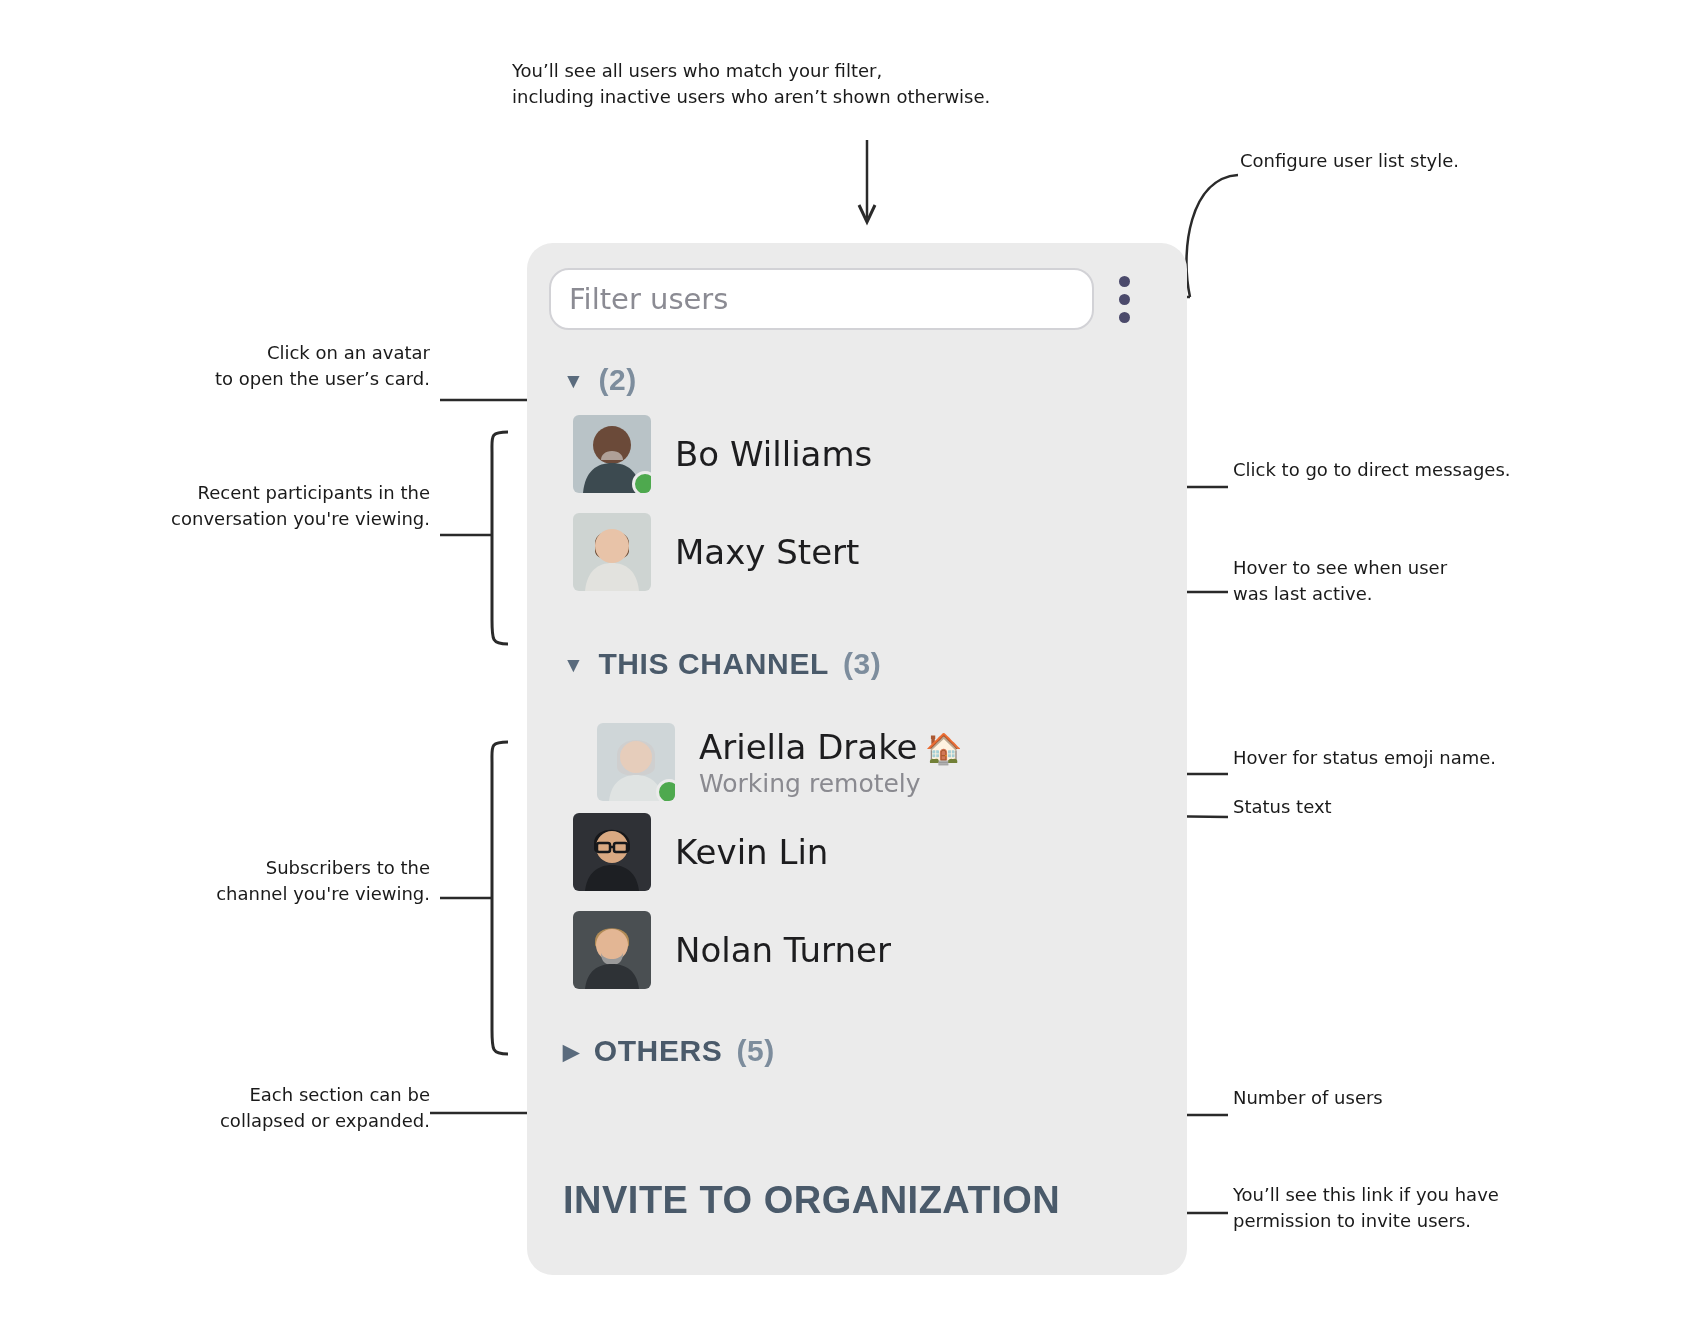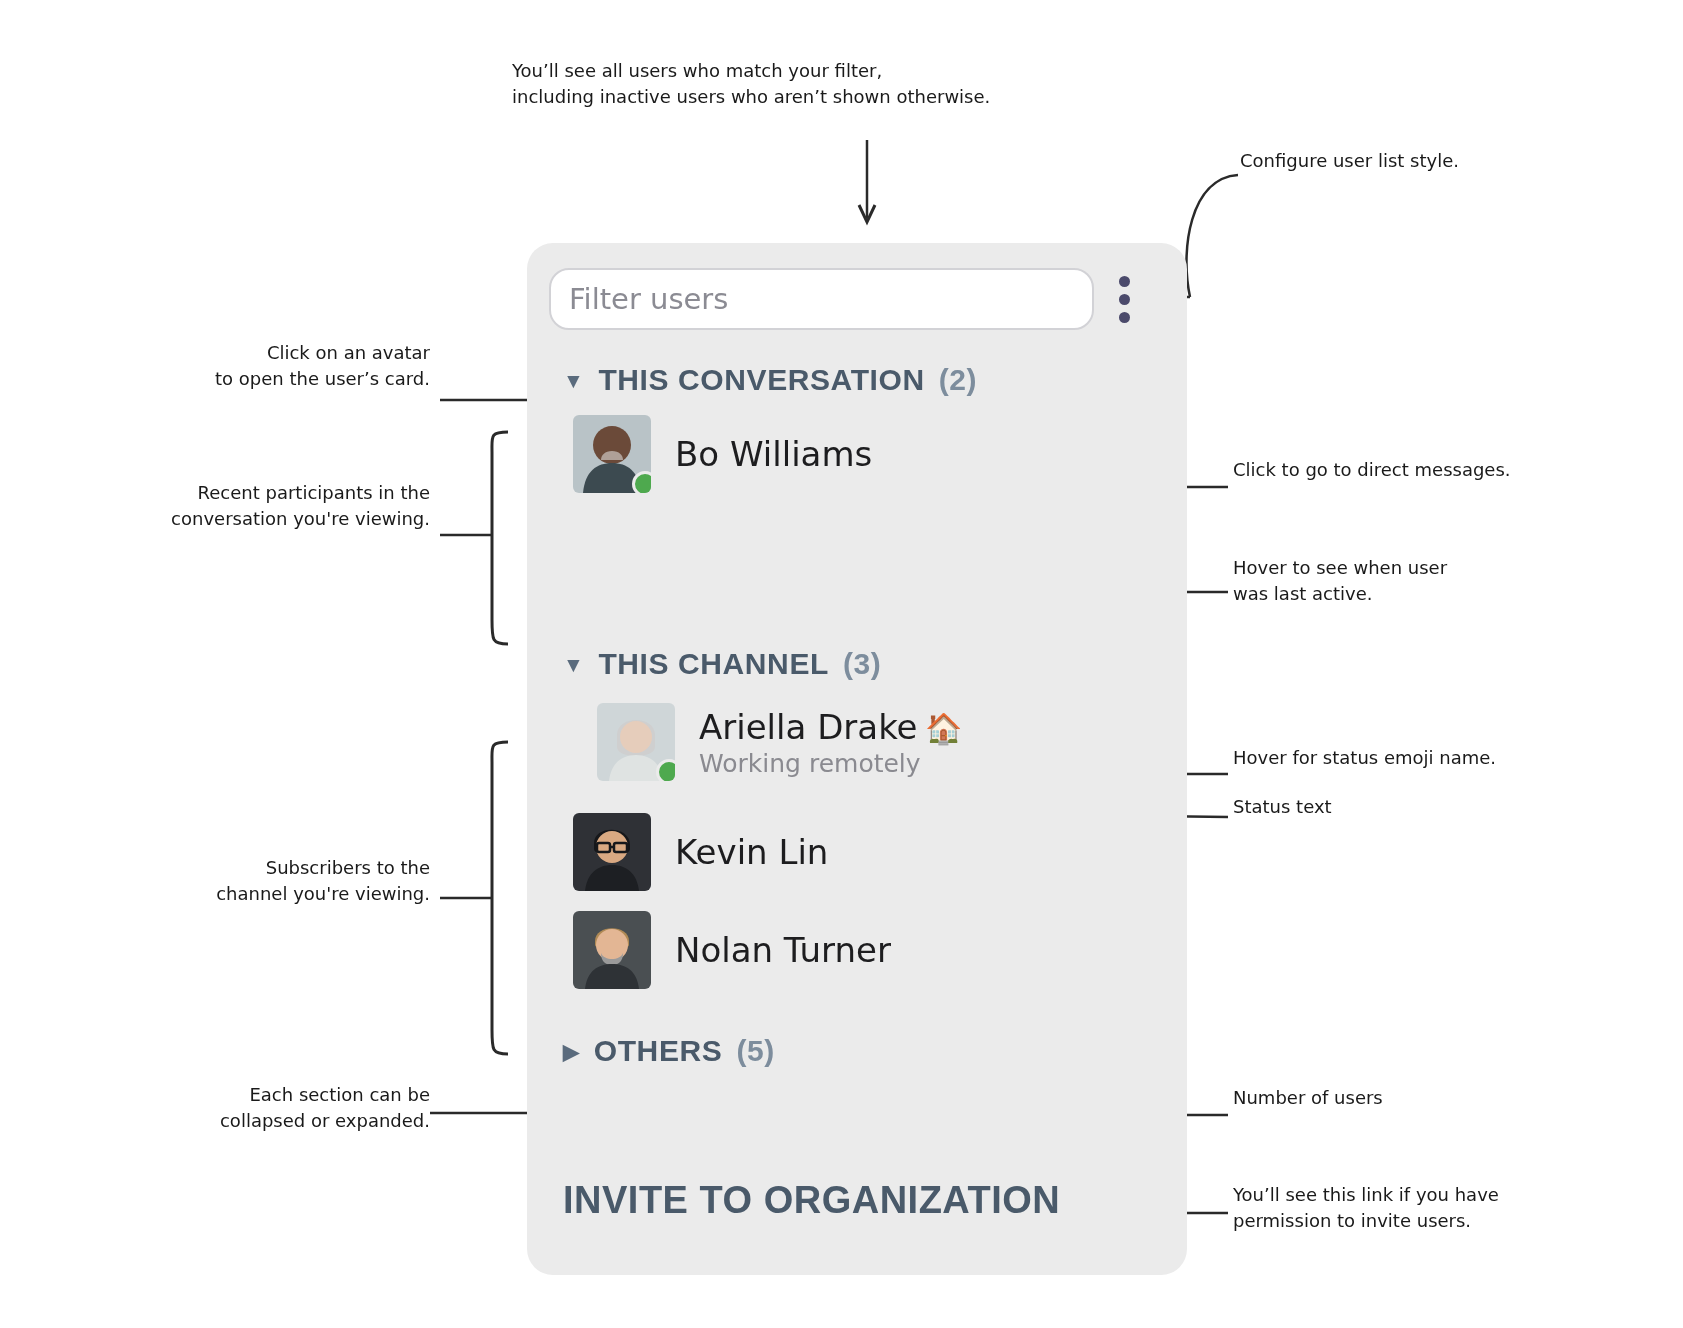--- a/index.html
+++ b/index.html
@@ -239,47 +239,59 @@
     <input class="filter-input" type="text" placeholder="Filter users" style="">
     <div class="kebab">
       <i></i>
         <i></i>
         <i></i>
     </div>
   </div>
 
   <div class="section-head" style="top:120px;">
     <span class="tri">▼</span>
-    <span>THIS CONVERSATION</span>
     <span class="count">(2)</span>
   </div>
 
   <div class="user-row" style="top:172px;">
     <div class="avatar">
       <svg width="78" height="78" viewBox="0 0 78 78" aria-hidden="true">
         <rect width="78" height="78" fill="#b9c3c7"></rect>
         <circle cx="39" cy="30" r="19" fill="#6b4a39"></circle>
         <path d="M10 78 C12 56 24 48 39 48 C54 48 66 56 68 78 Z" fill="#3c4a50"></path>
         <path d="M39 36 c-7 0 -11 4 -11 9 h22 c0 -5 -4 -9 -11 -9z" fill="#e8e8e8" opacity="0.55"></path>
       </svg>
       <span class="presence"></span>
     </div>
     <div class="ublock">
       <div class="uname">Bo Williams</div>
     </div>
   </div>
 
+  <div class="user-row" style="top:270px;">
+    <div class="avatar">
+      <svg width="78" height="78" viewBox="0 0 78 78" aria-hidden="true">
+        <rect width="78" height="78" fill="#ced4d2"></rect>
+        <path d="M22 30 C22 14 56 14 56 30 L56 38 C56 50 22 50 22 38 Z" fill="#6b4a33"></path>
+        <circle cx="39" cy="33" r="17" fill="#e8c3a8"></circle>
+        <path d="M12 78 C14 58 25 50 39 50 C53 50 64 58 66 78 Z" fill="#e2e2de"></path>
+      </svg>
+    </div>
+    <div class="ublock">
+      <div class="uname">Maxy Stert</div>
+    </div>
+  </div>
 
   <div class="section-head" style="top:404px;">
     <span class="tri">▼</span>
     <span>THIS CHANNEL</span>
     <span class="count">(3)</span>
   </div>
 
-  <div class="user-row" style="top:460px;padding-left:24px;">
+  <div class="user-row" style="top:480px;padding-left:24px;">
     <div class="avatar">
       <svg width="78" height="78" viewBox="0 0 78 78" aria-hidden="true">
         <rect width="78" height="78" fill="#cfd6d8"></rect>
         <path d="M20 32 C20 12 58 12 58 32 L58 44 C58 56 20 56 20 44 Z" fill="#cfcfcf"></path>
         <circle cx="39" cy="34" r="16" fill="#e6cdbb"></circle>
         <path d="M12 78 C14 60 25 52 39 52 C53 52 64 60 66 78 Z" fill="#dfe3e2"></path>
       </svg>
       <span class="presence"></span>
     </div>
     <div class="ublock">

